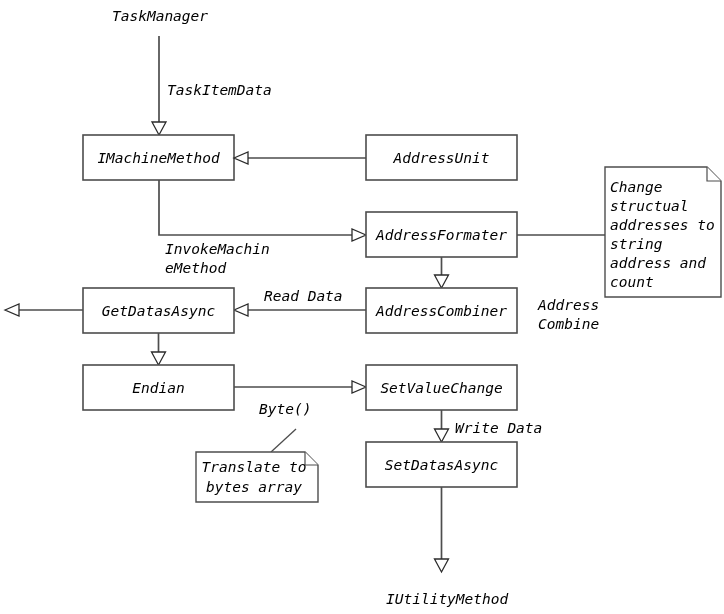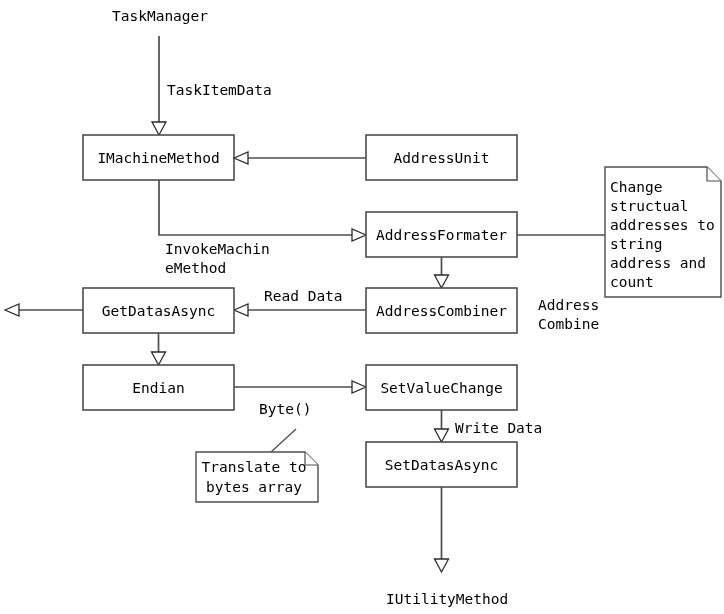--- a/index.html
+++ b/index.html
@@ -10,20 +10,21 @@
   body {
     width: 724px;
     height: 614px;
     font-family: "DejaVu Sans Mono", "Liberation Mono", monospace;
     overflow: hidden;
   }
   #diagram-root {
     position: relative;
     width: 649px;
     height: 614px;
+    font-style: italic;
   }
   svg#diagram-canvas {
     position: absolute;
     top: 0;
     left: 0;
     width: 724px;
     height: 614px;
     display: block;
   }
   .box-rect {

